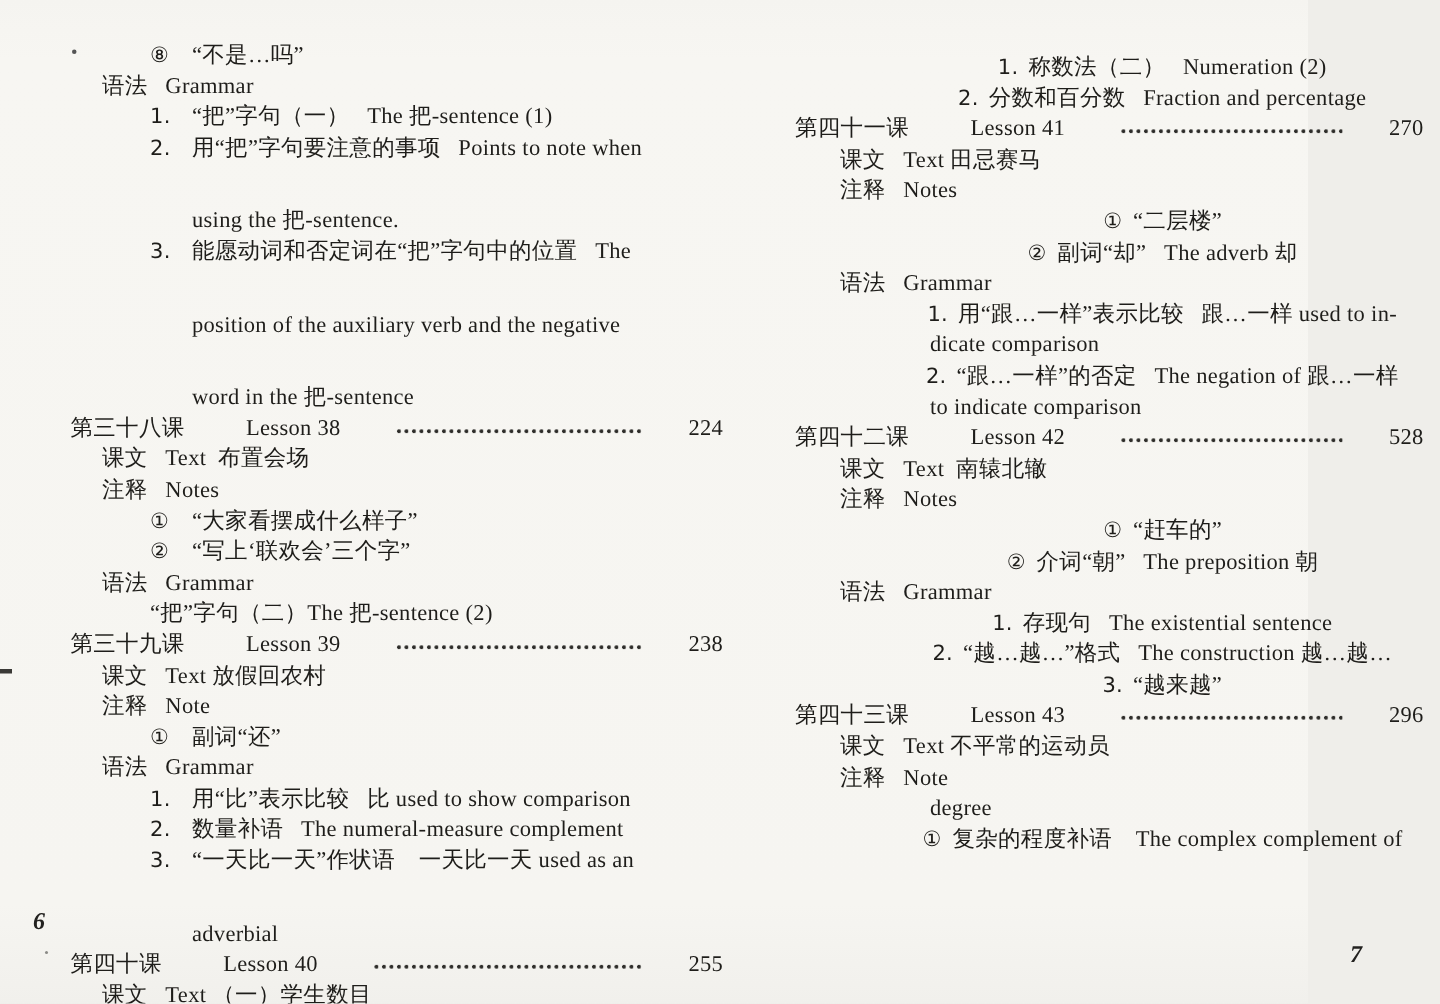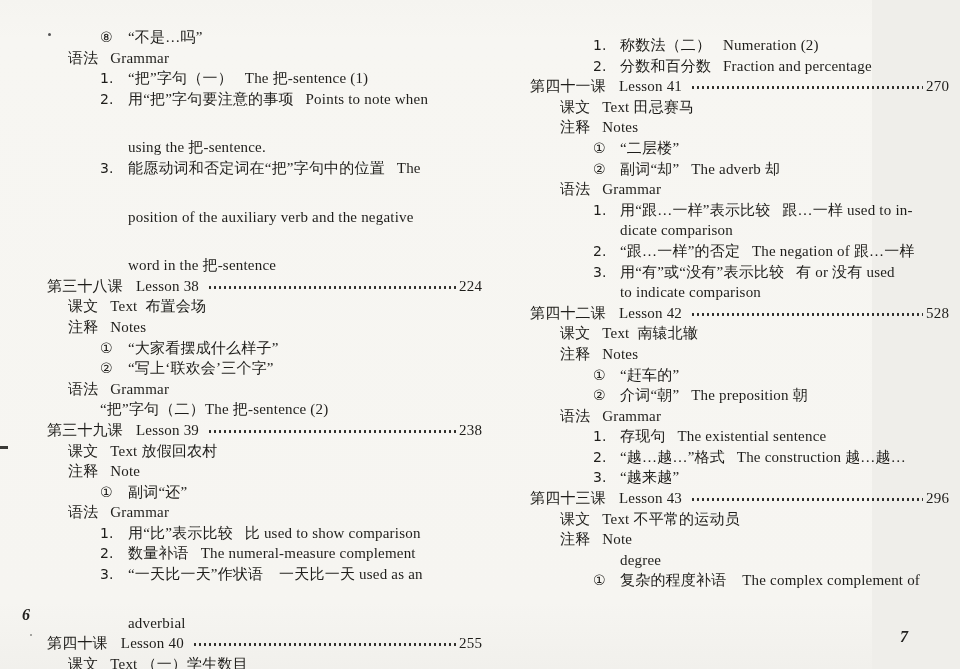--- a/index.html
+++ b/index.html
@@ -16,26 +16,26 @@
   }
   .col{position:absolute;font-size:15px;line-height:20.6px;letter-spacing:.2px;}
   .col-left{left:47px;top:27px;width:436px;}
   .col-right{left:530px;top:35px;width:420px;}
   .ln{white-space:pre-wrap;min-height:20.6px;}
   .col-left .ind1{padding-left:21px;}
   .col-left .ind2{padding-left:53px;}
   .col-left .ind3{padding-left:81px;margin-top:28px;}
   .col-left .ind4{padding-left:103px;}
   .col-right .ind1{padding-left:30px;}
-  .col-right .ind2{padding-left:63px;}
+  .col-right .ind2{padding-left:63px;text-align:center;}
   .col-right .ind3{padding-left:90px;}
   .mk{display:inline-block;font-family:"DejaVu Sans","DejaVu Serif",sans-serif;font-size:14px;}
   .col-left .mk{width:28px;}
   .col-right .mk{width:27px;}
-  .lesson{display:flex;align-items:baseline;}
+  .lesson{display:flex;align-items:baseline;gap:28px;}
   .lesson .en{margin-left:13px;text-align:center;}
   .leader{
     flex:1;align-self:center;height:5px;margin:2px 3px 0 9px;
     background-image:radial-gradient(circle at 2px 2.5px,#2e2d2a 1.1px,transparent 1.5px);
     background-size:5px 5px;background-repeat:repeat-x;background-position:0 center;
   }
   .pg{min-width:24px;}
   .folio{position:absolute;font-style:italic;font-weight:bold;font-size:16px;color:#232220;}
   .folio-left{left:22px;top:606px;}
   .folio-right{left:900px;top:628px;}
@@ -85,21 +85,20 @@
     <div class="ln ind2"><span class="mk">2.</span><span>分数和百分数   Fraction and percentage</span></div>
     <div class="ln lesson"><span class="zh">第四十一课</span><span class="en">Lesson 41</span><span class="leader"></span><span class="pg">270</span></div>
     <div class="ln ind1">课文   Text 田忌赛马</div>
     <div class="ln ind1">注释   Notes</div>
     <div class="ln ind2"><span class="mk">①</span><span>“二层楼”</span></div>
     <div class="ln ind2"><span class="mk">②</span><span>副词“却”   The adverb 却</span></div>
     <div class="ln ind1">语法   Grammar</div>
     <div class="ln ind2"><span class="mk">1.</span><span>用“跟…一样”表示比较   跟…一样 used to in-</span></div>
     <div class="ln ind3">dicate comparison</div>
     <div class="ln ind2"><span class="mk">2.</span><span>“跟…一样”的否定   The negation of 跟…一样</span></div>
-    <div class="ln ind2"><span class="mk">3.</span><span>用“有”或“没有”表示比较   有 or 没有 used</span></div>
     <div class="ln ind3">to indicate comparison</div>
     <div class="ln lesson"><span class="zh">第四十二课</span><span class="en">Lesson 42</span><span class="leader"></span><span class="pg">528</span></div>
     <div class="ln ind1">课文   Text  南辕北辙</div>
     <div class="ln ind1">注释   Notes</div>
     <div class="ln ind2"><span class="mk">①</span><span>“赶车的”</span></div>
     <div class="ln ind2"><span class="mk">②</span><span>介词“朝”   The preposition 朝</span></div>
     <div class="ln ind1">语法   Grammar</div>
     <div class="ln ind2"><span class="mk">1.</span><span>存现句   The existential sentence</span></div>
     <div class="ln ind2"><span class="mk">2.</span><span>“越…越…”格式   The construction 越…越…</span></div>
     <div class="ln ind2"><span class="mk">3.</span><span>“越来越”</span></div>

